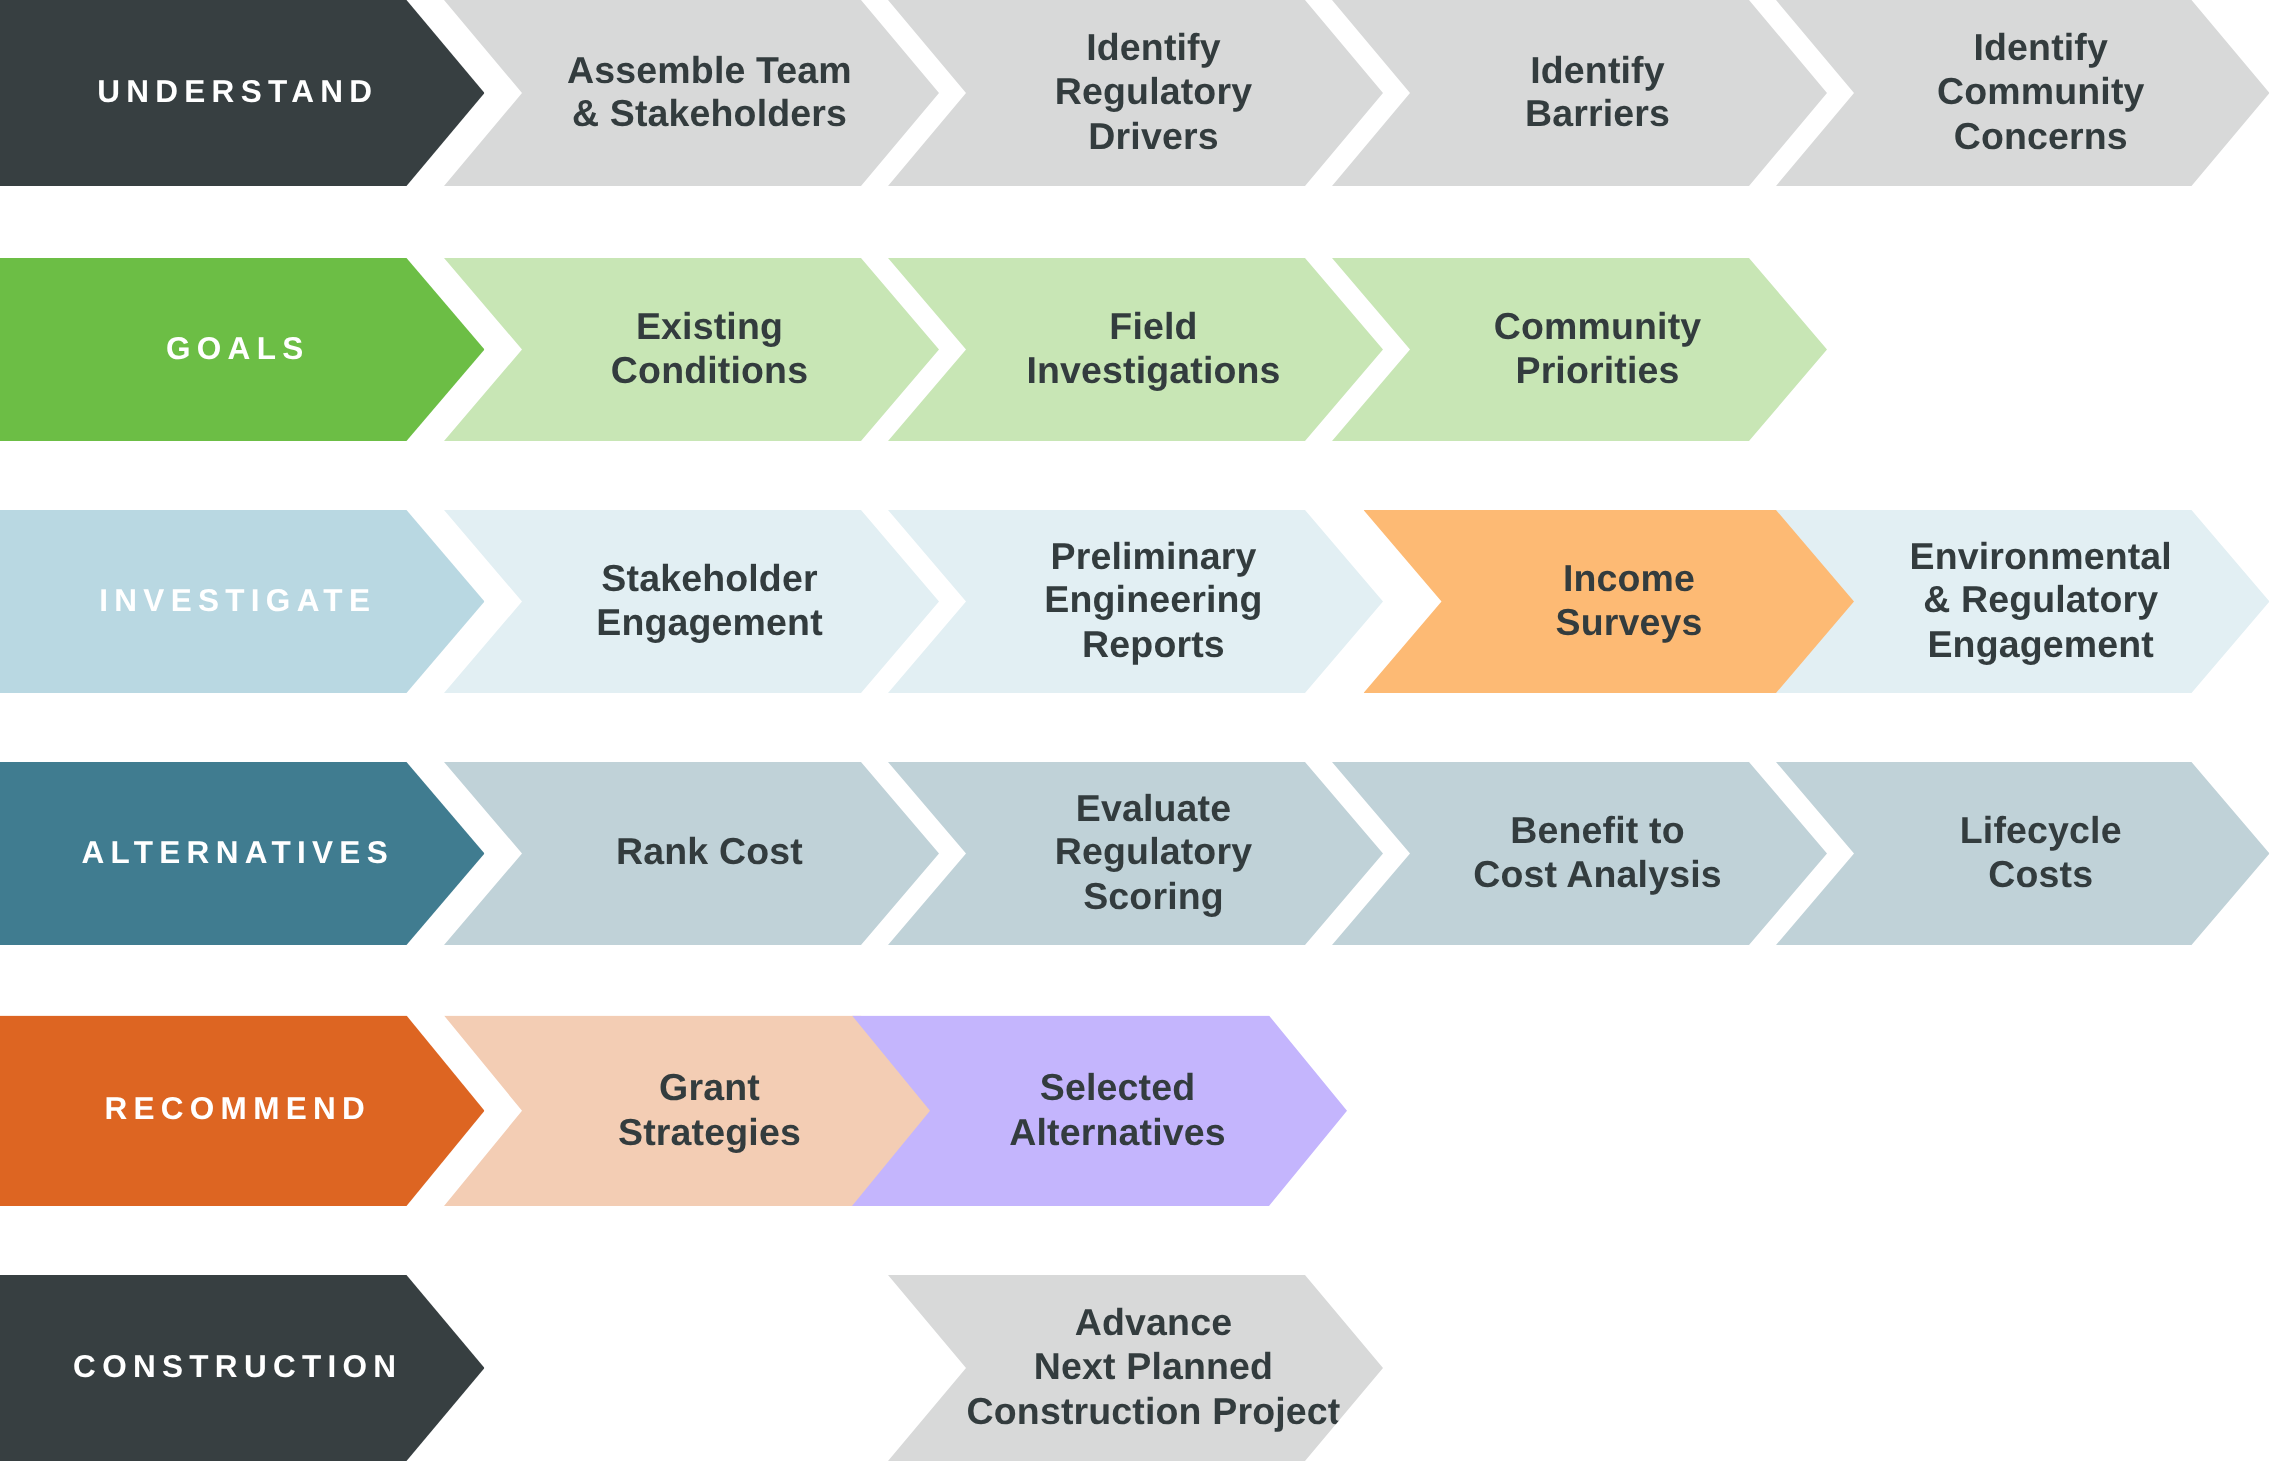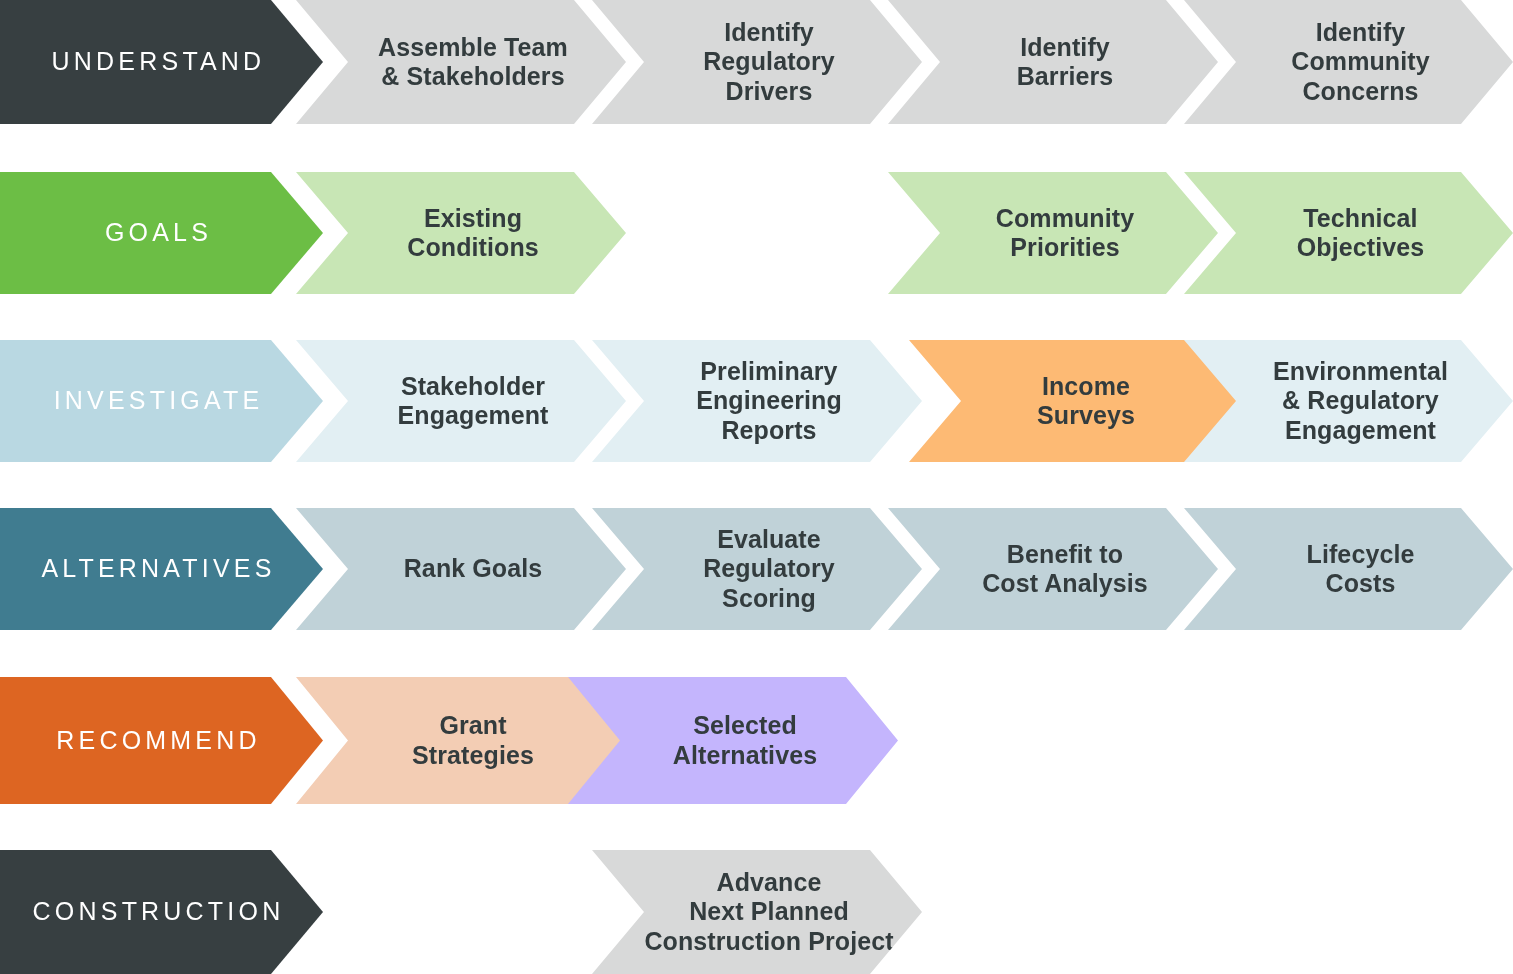--- a/index.html
+++ b/index.html
@@ -42,22 +42,22 @@
     display: block;
     text-align: center;
     line-height: 1.18;
     padding: 0 10px;
     box-sizing: border-box;
   }
 
   
   .stage.head .stage-label {
     color: #ffffff;
-    font-weight: 400;
-    font-size: 25px;
+    font-weight: 700;
+    font-size: 21px;
     letter-spacing: 4.2px;
     text-transform: uppercase;
     padding-left: 4px;
   }
 
   
   .stage.body .stage-label {
     color: #333c3e;
     font-weight: 700;
     font-size: 25px;
@@ -95,25 +95,25 @@
         <span class="stage-label" style="padding-left: 34px;">Identify<br>Community<br>Concerns</span>
       </div>
     </div>
     <div class="row" style="top: 172px; height: 122px;">
       <div class="stage body shape-mid" style="left: 296px; width: 330px; background: rgb(200, 230, 181);">
         <span class="stage-label" style="padding-left: 34px;">Existing<br>Conditions</span>
       </div>
       <div class="stage head shape-head" style="left: 0px; width: 323px; background: rgb(108, 190, 69);">
         <span class="stage-label">GOALS</span>
       </div>
+      <div class="stage body shape-mid" style="left: 592px; width: 330px; background: rgb(200, 230, 181);">
+        <span class="stage-label" style="padding-left: 34px;">Field<br>Investigations</span>
+      </div>
       <div class="stage body shape-mid" style="left: 888px; width: 330px; background: rgb(200, 230, 181);">
         <span class="stage-label" style="padding-left: 34px;">Community<br>Priorities</span>
-      </div>
-      <div class="stage body shape-mid" style="left: 1184px; width: 329px; background: rgb(200, 230, 181);">
-        <span class="stage-label" style="padding-left: 34px;">Technical<br>Objectives</span>
       </div>
     </div>
     <div class="row" style="top: 340px; height: 122px;">
       <div class="stage head shape-head" style="left: 0px; width: 323px; background: rgb(185, 216, 226);">
         <span class="stage-label">INVESTIGATE</span>
       </div>
       <div class="stage body shape-mid" style="left: 296px; width: 330px; background: rgb(226, 239, 243);">
         <span class="stage-label" style="padding-left: 34px;">Stakeholder<br>Engagement</span>
       </div>
       <div class="stage body shape-mid" style="left: 592px; width: 330px; background: rgb(226, 239, 243);">
@@ -124,21 +124,21 @@
       </div>
       <div class="stage body shape-mid" style="left: 1184px; width: 329px; background: rgb(226, 239, 243);">
         <span class="stage-label" style="padding-left: 34px;">Environmental<br>&amp; Regulatory<br>Engagement</span>
       </div>
     </div>
     <div class="row" style="top: 508px; height: 122px;">
       <div class="stage head shape-head" style="left: 0px; width: 323px; background: rgb(64, 124, 144);">
         <span class="stage-label">ALTERNATIVES</span>
       </div>
       <div class="stage body shape-mid" style="left: 296px; width: 330px; background: rgb(192, 210, 216);">
-        <span class="stage-label" style="padding-left: 34px;">Rank Goals</span>
+        <span class="stage-label" style="padding-left: 34px;">Rank Cost</span>
       </div>
       <div class="stage body shape-mid" style="left: 592px; width: 330px; background: rgb(192, 210, 216);">
         <span class="stage-label" style="padding-left: 34px;">Evaluate<br>Regulatory<br>Scoring</span>
       </div>
       <div class="stage body shape-mid" style="left: 888px; width: 330px; background: rgb(192, 210, 216);">
         <span class="stage-label" style="padding-left: 34px;">Benefit to<br>Cost Analysis</span>
       </div>
       <div class="stage body shape-mid" style="left: 1184px; width: 329px; background: rgb(192, 210, 216);">
         <span class="stage-label" style="padding-left: 34px;">Lifecycle<br>Costs</span>
       </div>

